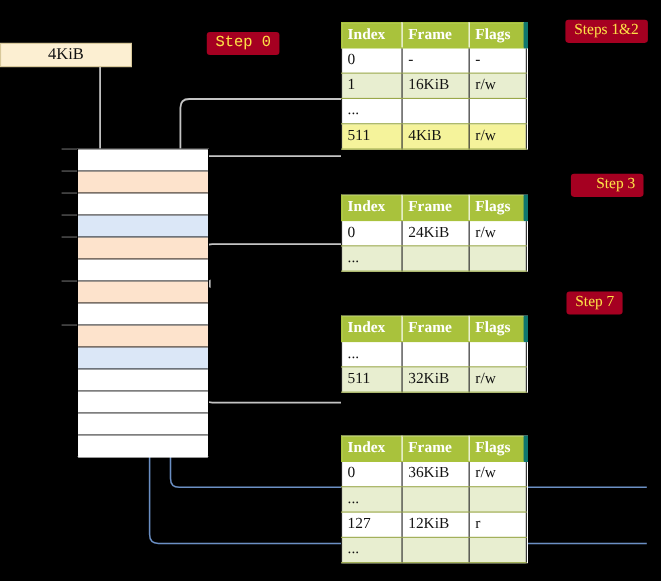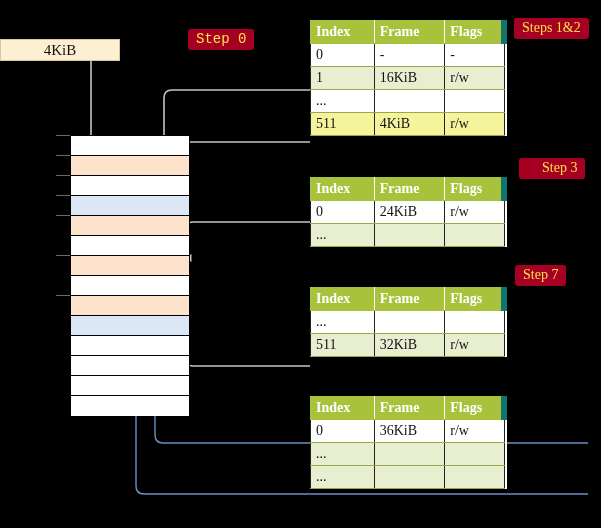--- a/index.html
+++ b/index.html
@@ -42,35 +42,35 @@
   }
   .mem-row:last-child{border-bottom:none;}
   .mem-row.orange{background:#fde3cc;}
   .mem-row.blue{background:#dbe7f7;}
 
   
   .tick{background:#6b6b6b; height:1px; width:14px; left:56px;}
 
   
   .ptable{
-    width:197px; border:1px solid #9aa84a; box-sizing:border-box;
+    width:170px; border:1px solid #9aa84a; box-sizing:border-box;
     border-collapse:collapse; background:#fff;
   }
   .ptable td,.ptable th{
     border:1px solid #9aa84a; border-left-color:#222; border-right-color:#222;
     font-size:14px; padding:1px 5px; color:#111;
     height:23px; box-sizing:border-box; text-align:left;
     font-weight:normal;
   }
   .ptable th{
     background:#a9c23c; color:#fff; font-weight:bold;
     border-color:#a9c23c; border-left:1px solid #fff; border-right:1px solid #fff;
   }
   .ptable th:first-child{border-left:1px solid #a9c23c;}
-  .ptable th:last-child{border-right:6px solid #0f766e;}
+  .ptable th:last-child{border-right:4px solid #0f766e;}
   .ptable td.c0{width:56px;}
   .ptable td.c1{width:62px;}
   .ptable td.c2{width:52px;}
   .ptable tr.alt td{background:#e8eed0;}
   .ptable tr.plain td{background:#fff;}
   .hl{background:#f5f39b !important;}
 
   #pt1{left:310px; top:20px;}
   #pt2{left:310px; top:177px;}
   #pt3{left:310px; top:287px;}
@@ -224,20 +224,25 @@
       <tr class="plain">
         <td class="c0">0</td>
         <td class="c1">36KiB</td>
         <td class="c2">r/w</td>
       </tr>
       <tr class="alt">
         <td class="c0">...</td>
         <td class="c1"></td>
         <td class="c2"></td>
       </tr>
+      <tr class="plain">
+        <td class="c0">127</td>
+        <td class="c1">12KiB</td>
+        <td class="c2">r</td>
+      </tr>
       <tr class="alt">
         <td class="c0">...</td>
         <td class="c1"></td>
         <td class="c2"></td>
       </tr>
     </tbody>
   </table>
 
 <div class="abs tick" style="top: 135px;"></div>
 <div class="abs tick" style="top: 155px;"></div>

